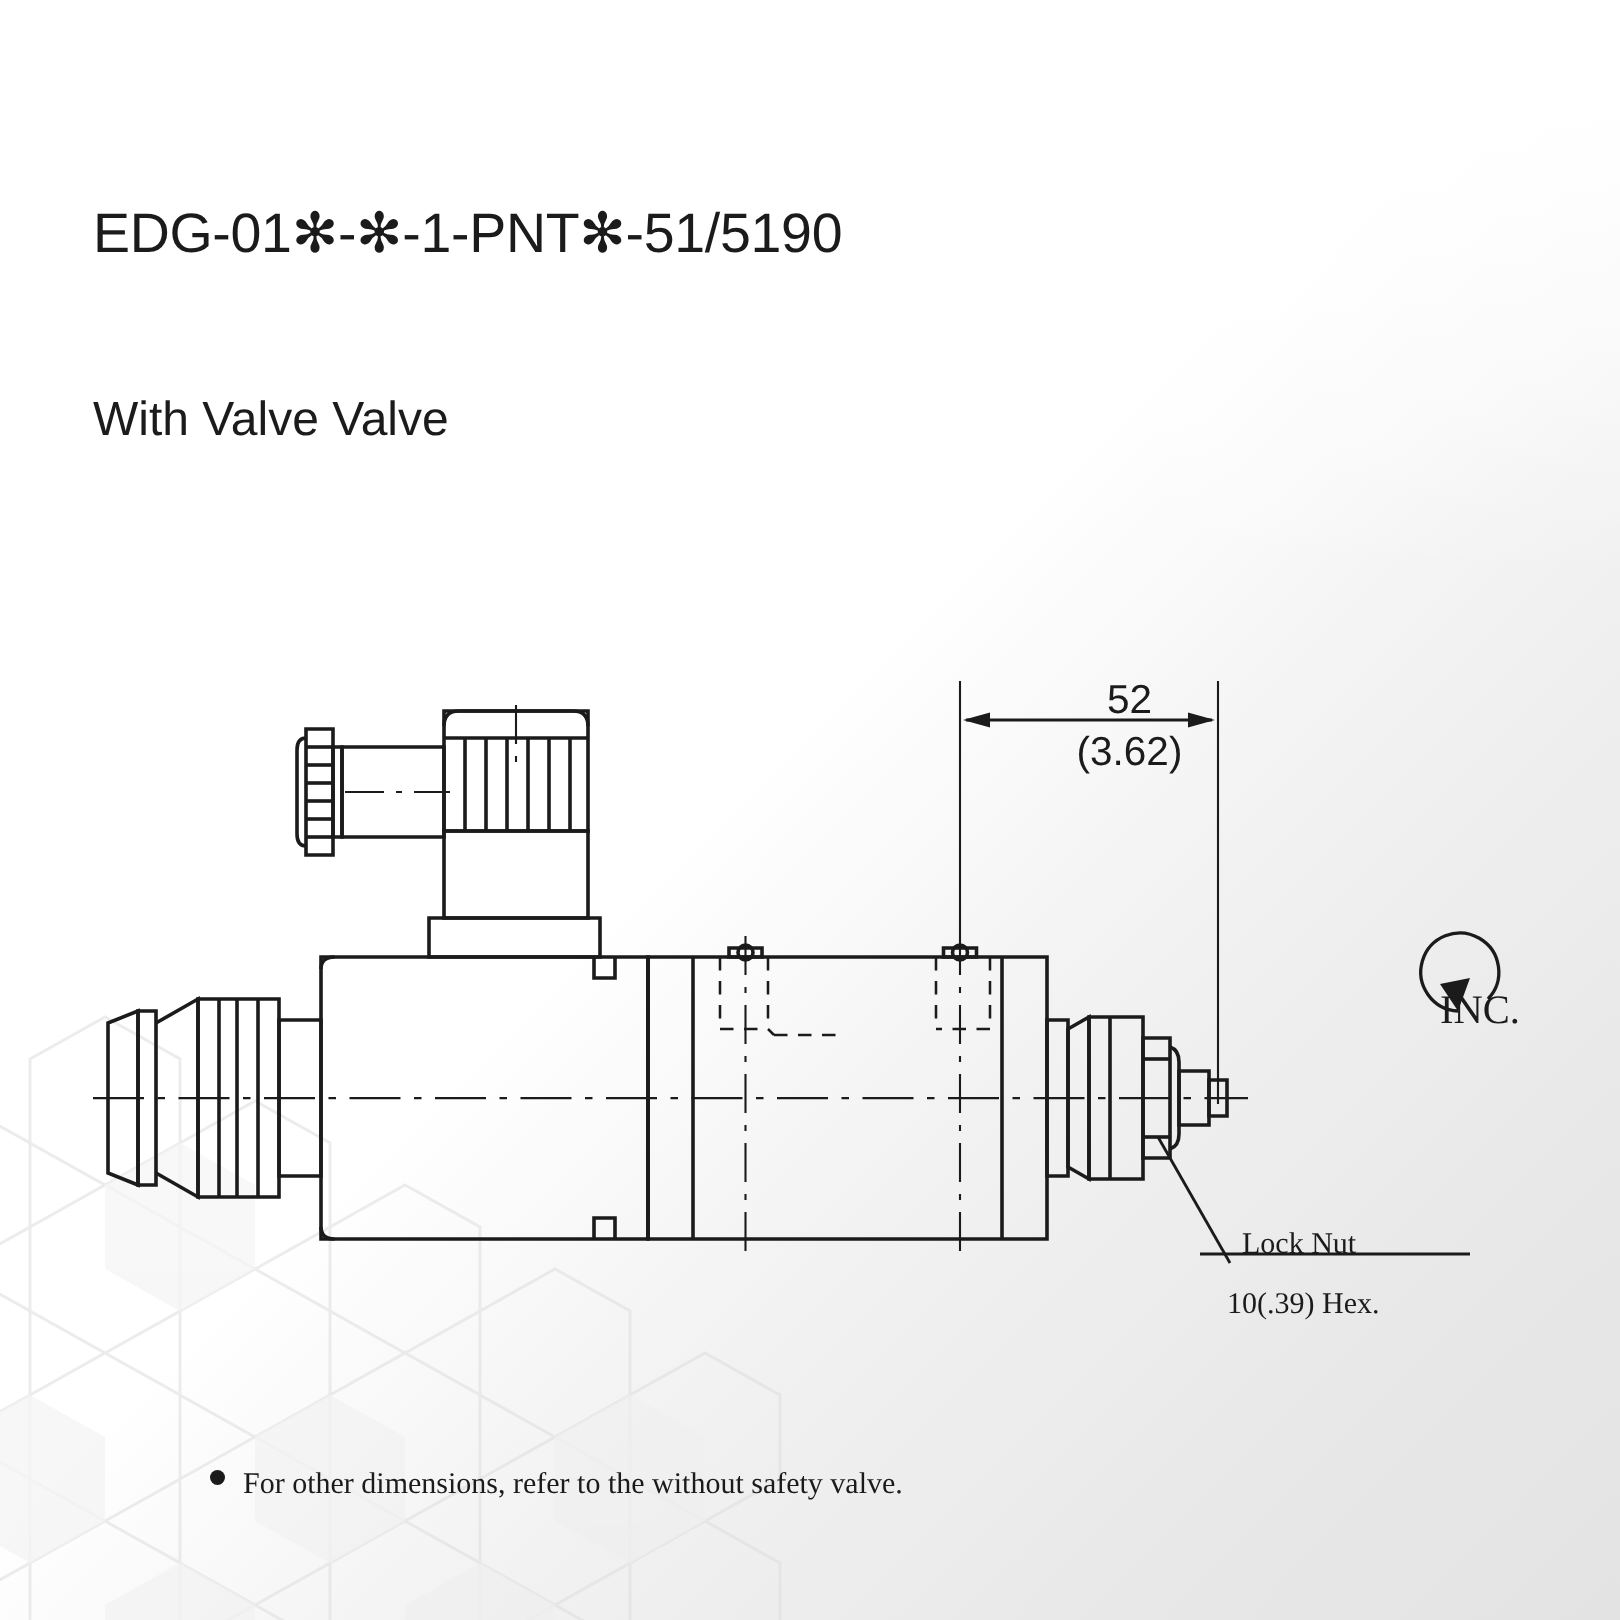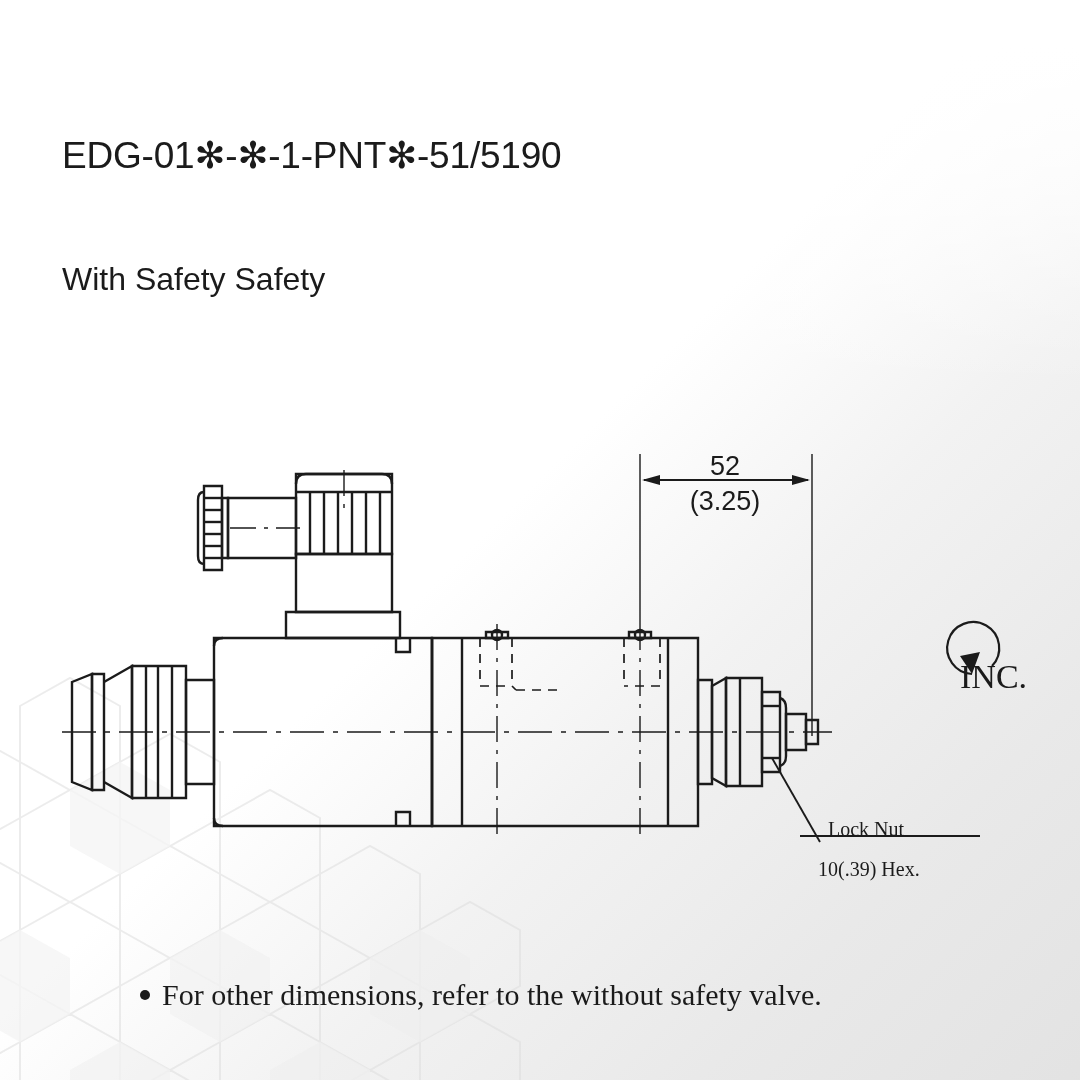--- a/index.html
+++ b/index.html
@@ -54,53 +54,54 @@
     top: 215px;
     font-size: 32px;
     color: #1b1b1b;
     white-space: nowrap;
   }
   .note {
     position: absolute;
     left: 140px;
     top: 932px;
     font-family: "Liberation Serif", serif;
-    font-size: 30px;
+    font-size: 20px;
     color: #1b1b1b;
     white-space: nowrap;
   }
   .note .bullet {
     display: inline-block;
     width: 10px;
     height: 10px;
     background: #1b1b1b;
     border-radius: 50%;
     margin-right: 12px;
     vertical-align: 5px;
   }
   .dim-label {
     position: absolute;
     font-family: "Liberation Sans", sans-serif;
     font-size: 27px;
     color: #1b1b1b;
     text-align: center;
     white-space: nowrap;
+    padding-left: 28px;
   }
   .serif-label {
     position: absolute;
     font-family: "Liberation Serif", serif;
     font-size: 20px;
     color: #1b1b1b;
     white-space: nowrap;
   }
   #dim-52 { left: 640px; top: 405px; width: 170px; }
   #dim-205 { left: 640px; top: 440px; width: 170px; }
   #lock-nut-1 { left: 828px; top: 772px; }
   #lock-nut-2 { left: 818px; top: 812px; }
-  #inc-label { left: 960px; top: 612px; font-size: 34px; }
+  #inc-label { left: 960px; top: 612px; font-size: 27px; }
   #drawing {
     position: absolute;
     left: 0;
     top: 0;
   }
 </style>
 </head>
 <body>
 
 <div id="page">
@@ -137,21 +138,21 @@
       <polygon points="210,292 260,264 310,292 310,348 260,376 210,348"></polygon>
       <polygon points="110,404 160,376 210,404 210,460 160,488 110,460"></polygon>
       <polygon points="310,404 360,376 410,404 410,460 360,488 310,460"></polygon>
       <polygon points="410,292 460,264 510,292 510,348 460,376 410,348"></polygon>
     </g>
   </svg>
 
   <div id="top-fade"></div>
 
   <div class="title">EDG-01✻-✻-1-PNT✻-51/5190</div>
-  <div class="subtitle">With Safety Safety</div>
+  <div class="subtitle">With Valve Valve</div>
 
   <svg id="drawing" width="1080" height="1080" viewBox="0 0 1080 1080" xmlns="http://www.w3.org/2000/svg">
     <g stroke="#1b1b1b" fill="none" stroke-width="2.4" stroke-linejoin="miter" stroke-linecap="butt">
 
       <path d="M72 636 L92 628 L92 744 L72 736 Z"></path>
       <path d="M92 628 L104 628 L104 744 L92 744 Z"></path>
 
       <path d="M104 636 L132 620 L132 752 L104 736"></path>
       <path d="M132 620 L186 620 L186 752 L132 752 Z"></path>
 
@@ -247,21 +248,21 @@
 
       <line x1="772" y1="712" x2="820" y2="796" stroke-width="1.9"></line>
       <line x1="800" y1="790" x2="980" y2="790" stroke-width="1.9"></line>
 
       <path d="M972 628 a26 26 0 1 1 20 -8" stroke-width="2.2"></path>
       <path d="M972 628 L960 610 L980 606 Z" fill="#1b1b1b" stroke="none"></path>
     </g>
   </svg>
 
   <div class="dim-label" id="dim-52">52</div>
-  <div class="dim-label" id="dim-205">(3.25)</div>
+  <div class="dim-label" id="dim-205">(3.62)</div>
 
   <div class="serif-label" id="lock-nut-1">Lock Nut</div>
   <div class="serif-label" id="lock-nut-2">10(.39) Hex.</div>
   <div class="serif-label" id="inc-label">INC.</div>
 
   <div class="note"><span class="bullet"></span><span>For other dimensions, refer to the without safety valve.</span></div>
 
 </div>
 
 </body></html>

